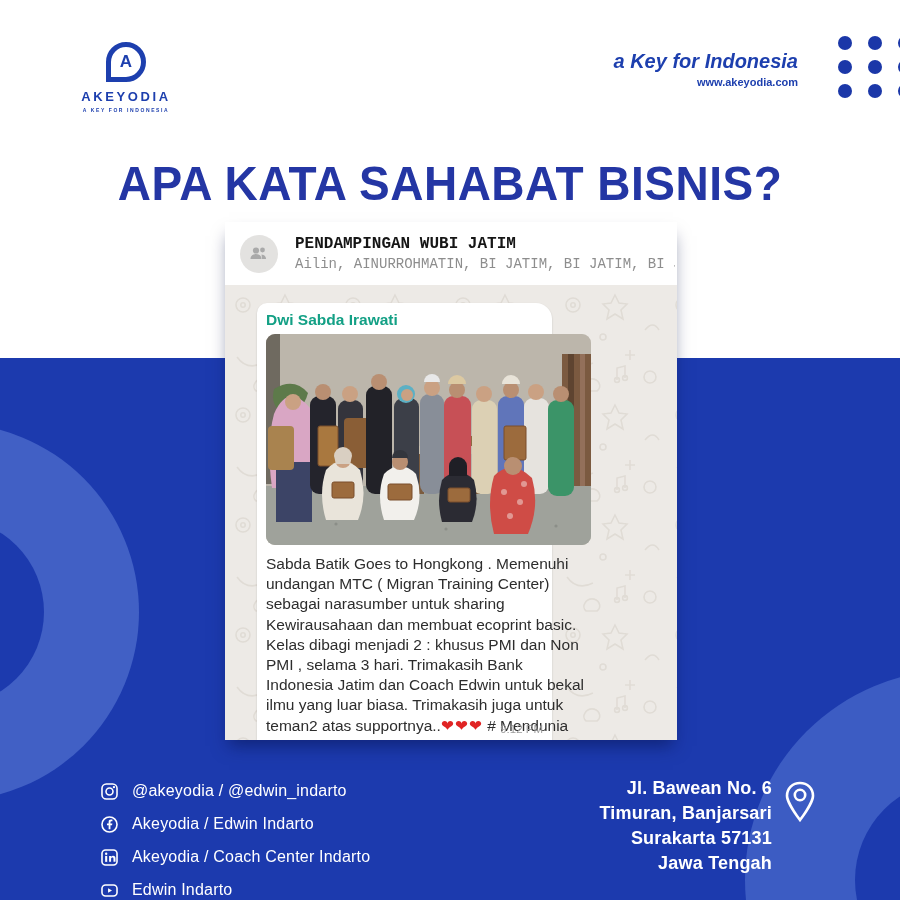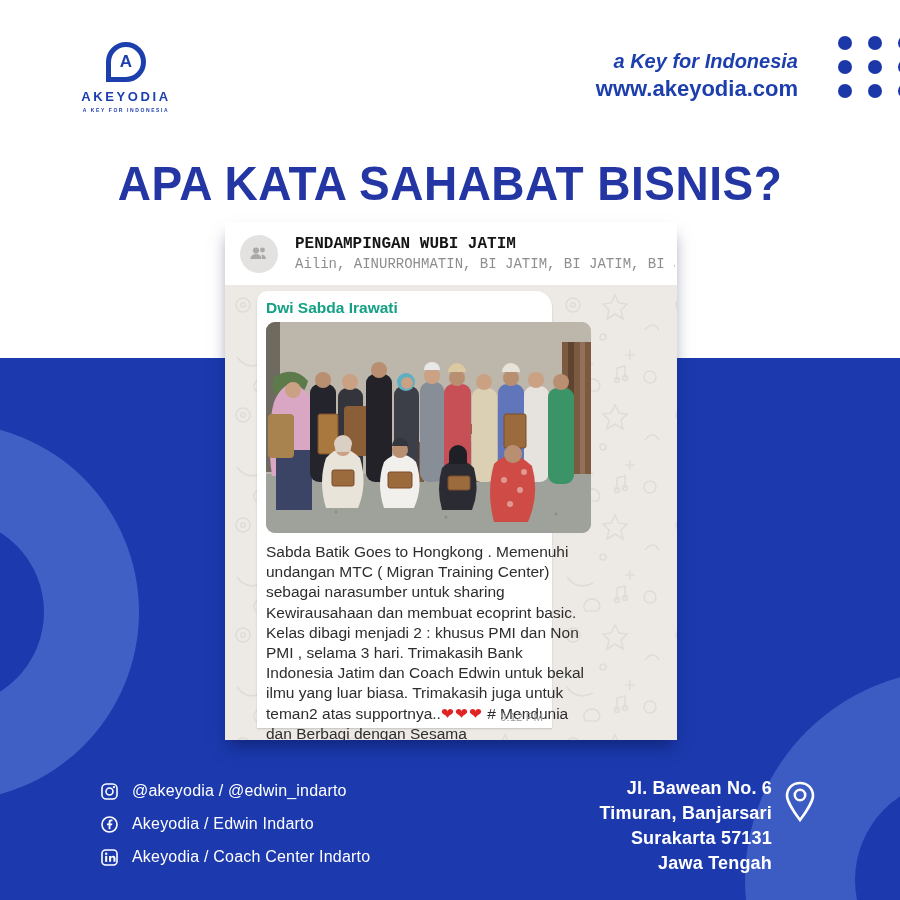--- a/index.html
+++ b/index.html
@@ -9,21 +9,21 @@
   
   .logo-block{position:absolute;left:66px;top:42px;width:120px;display:flex;flex-direction:column;align-items:center;}
   .logo-pin{width:30px;height:30px;border:5px solid #1d3fae;border-radius:50% 50% 50% 0;
             display:flex;align-items:center;justify-content:center;}
   .logo-pin span{font-size:17px;font-weight:900;color:#1d3fae;letter-spacing:0;}
   .logo-name{margin-top:7px;font-size:13px;font-weight:800;letter-spacing:2.6px;color:#1d3fae;}
   .logo-sub{margin-top:3px;font-size:5px;font-weight:700;letter-spacing:1.6px;color:#1d3fae;}
 
   .tagline-block{position:absolute;right:102px;top:50px;text-align:right;color:#1d3fae;}
   .tagline-main{font-size:20px;font-weight:700;font-style:italic;}
-  .tagline-url{font-size:22px;font-weight:700;margin-top:3px;}
+  .tagline-url{font-size:11px;font-weight:700;margin-top:3px;}
 
   .dots-grid{position:absolute;left:838px;top:36px;display:grid;
              grid-template-columns:repeat(3,14px);grid-auto-rows:14px;column-gap:16px;row-gap:10px;}
   .dot{width:14px;height:14px;border-radius:50%;background:#1b37a8;}
 
   
   .headline{position:absolute;left:0;top:156px;width:900px;text-align:center;
             font-size:46px;font-weight:800;letter-spacing:.5px;color:#2436a4;transform:scaleY(1.04);}
 
   
@@ -41,21 +41,21 @@
              display:flex;align-items:center;}
   .wa-avatar{flex:0 0 auto;width:38px;height:38px;border-radius:50%;background:#e3e2e0;
              margin-left:15px;display:flex;align-items:center;justify-content:center;}
   .wa-head-txt{margin-left:17px;min-width:0;font-family:Liberation Mono, monospace;}
   .wa-title{font-size:16px;font-weight:700;color:#161616;}
   .wa-subtitle{margin-top:3px;font-size:14px;color:#8d8d8d;white-space:nowrap;overflow:hidden;width:380px;}
 
   .wa-chat{position:absolute;left:0;top:63px;width:452px;height:455px;background:#edeae6;overflow:hidden;}
   .doodle-layer{position:absolute;left:0;top:0;}
 
-  .bubble{position:absolute;left:32px;top:6px;width:295px;height:437px;background:#ffffff;
+  .bubble{position:absolute;left:32px;top:18px;width:295px;height:437px;background:#ffffff;
           border-radius:10px 16px 0 0;box-shadow:0 1px 2px rgba(0,0,0,.18);padding:6px 0 0 0;box-sizing:border-box;}
   .bubble-name{margin:2px 0 6px 9px;font-size:15.5px;font-weight:600;color:#13a085;}
   .bubble-photo{position:absolute;left:9px;top:31px;width:325px;height:211px;border-radius:9px;overflow:hidden;}
   .bubble-text{position:absolute;left:9px;top:251px;width:328px;font-size:15.5px;line-height:20.2px;color:#2d2d2d;}
   .hearts{color:#e02424;letter-spacing:1px;}
   .bubble-time{position:absolute;right:9px;bottom:5px;font-size:11.5px;color:#9b9b9b;padding-left:44px;}
 
   
   .social-list{position:absolute;left:100px;top:781px;display:flex;flex-direction:column;gap:13px;}
   .social-row{display:flex;align-items:center;gap:13px;height:20px;}
@@ -259,20 +259,27 @@
     </div>
     <div class="social-row">
       <svg width="19" height="19" viewBox="0 0 24 24">
         <rect x="2.5" y="2.5" width="19" height="19" rx="4.5" fill="none" stroke="#fff" stroke-width="2"></rect>
         <rect x="6.5" y="10" width="2.6" height="7.5" fill="#fff"></rect>
         <circle cx="7.8" cy="7.3" r="1.5" fill="#fff"></circle>
         <path d="M11.5 10h2.5v1.1c.5-.8 1.4-1.3 2.6-1.3 2 0 3 1.3 3 3.5v4.2H17v-3.8c0-1.1-.5-1.7-1.4-1.7-1 0-1.6.7-1.6 1.8v3.7h-2.5z" fill="#fff"></path>
       </svg>
       <span class="social-label">Akeyodia / Coach Center Indarto</span>
     </div>
+    <div class="social-row">
+      <svg width="19" height="19" viewBox="0 0 24 24">
+        <rect x="2.5" y="5" width="19" height="14" rx="4.5" fill="none" stroke="#fff" stroke-width="2"></rect>
+        <path d="M10.2 9.2l5 2.8-5 2.8z" fill="#fff"></path>
+      </svg>
+      <span class="social-label">Edwin Indarto</span>
+    </div>
   </div>
 
   <div class="address-block">
     <div>Jl. Bawean No. 6</div>
     <div>Timuran, Banjarsari</div>
     <div>Surakarta 57131</div>
     <div>Jawa Tengah</div>
   </div>
 
   <svg class="pin-icon" width="34" height="48" viewBox="0 0 34 48">

